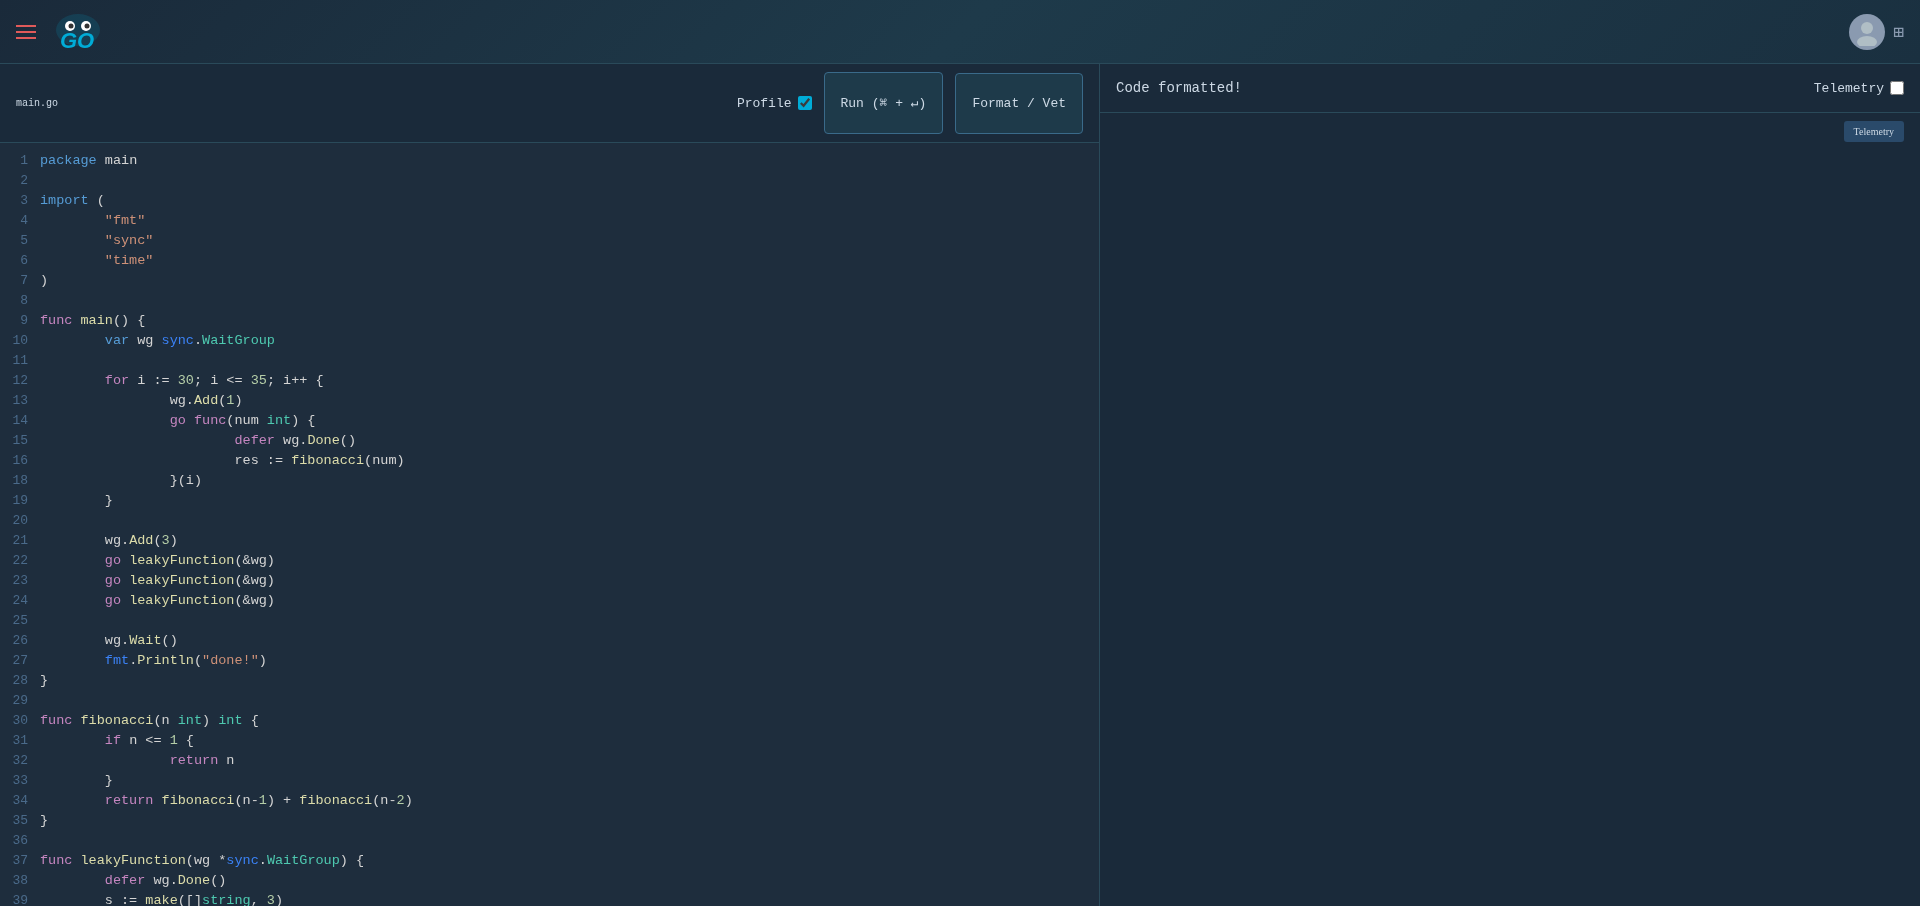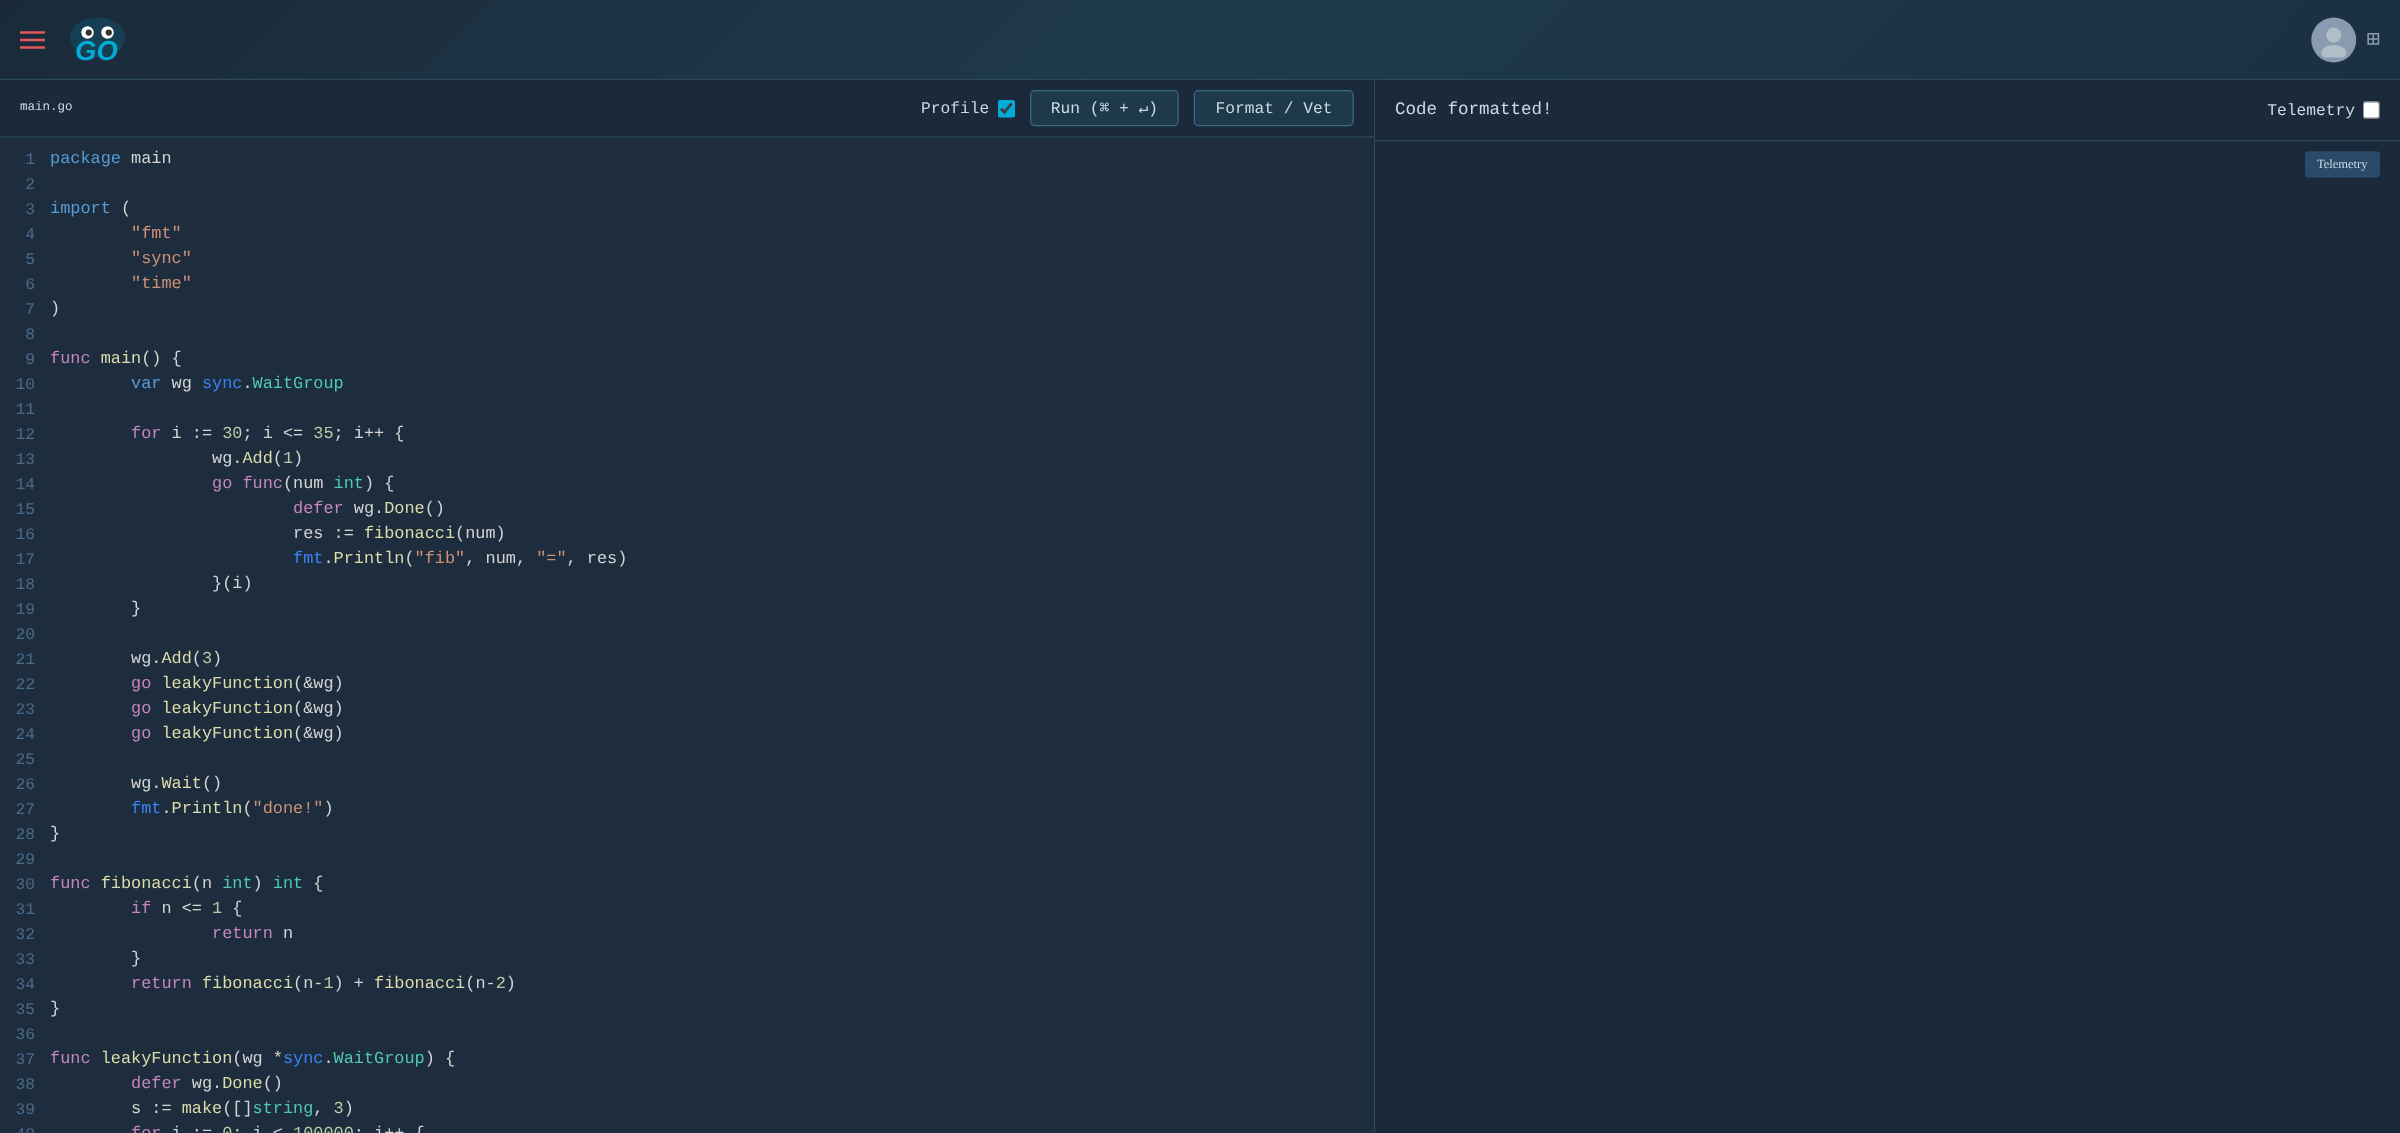--- a/index.html
+++ b/index.html
@@ -109,21 +109,21 @@
       font-size: 13px;
       color: #cdd9e5;
     }
     .checkbox {
       width: 14px;
       height: 14px;
       accent-color: #00acd7;
       cursor: pointer;
     }
     .btn {
-      padding: 6px 16px;
+      padding: 22px 16px;
       border-radius: 4px;
       font-size: 13px;
       cursor: pointer;
       border: 1px solid;
       font-family: inherit;
     }
     .btn-run {
       background: #1e3a4a;
       border-color: #3a6a8a;
       color: #cdd9e5;
@@ -347,24 +347,20 @@
         </div>
         <div class="code-line">
           <span class="line-number">15</span>
           <span class="line-content">                        <span class="kw">defer</span> <span class="plain">wg.</span><span class="fn">Done</span><span class="plain">()</span></span>
         </div>
         <div class="code-line">
           <span class="line-number">16</span>
           <span class="line-content">                        <span class="plain">res := </span><span class="fn">fibonacci</span><span class="plain">(num)</span></span>
         </div>
         <div class="code-line">
-          <span class="line-number">17</span>
-          <span class="line-content">                        <span class="pkg">fmt</span><span class="plain">.</span><span class="fn">Println</span><span class="plain">(</span><span class="str">"fib"</span><span class="plain">, num, </span><span class="str">"="</span><span class="plain">, res)</span></span>
-        </div>
-        <div class="code-line">
           <span class="line-number">18</span>
           <span class="line-content">                <span class="plain">}(i)</span></span>
         </div>
         <div class="code-line">
           <span class="line-number">19</span>
           <span class="line-content">        <span class="plain">}</span></span>
         </div>
         <div class="code-line">
           <span class="line-number">20</span>
           <span class="line-content"></span>

